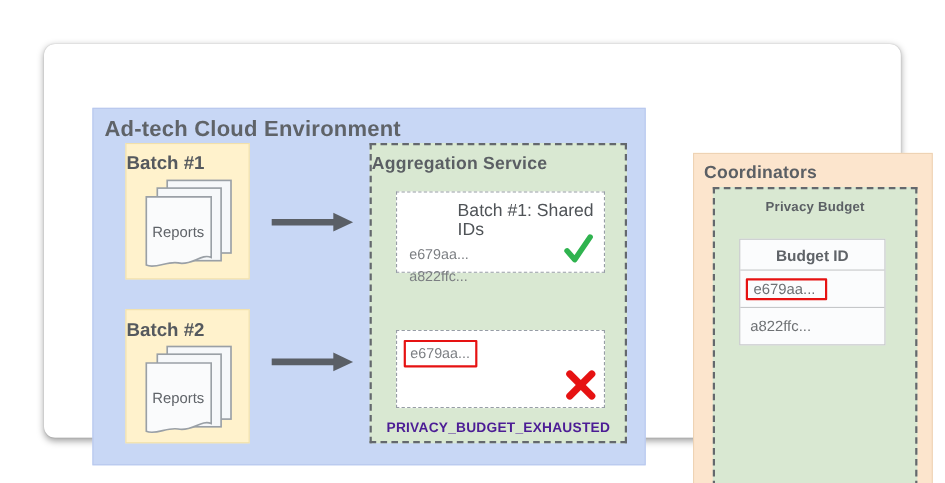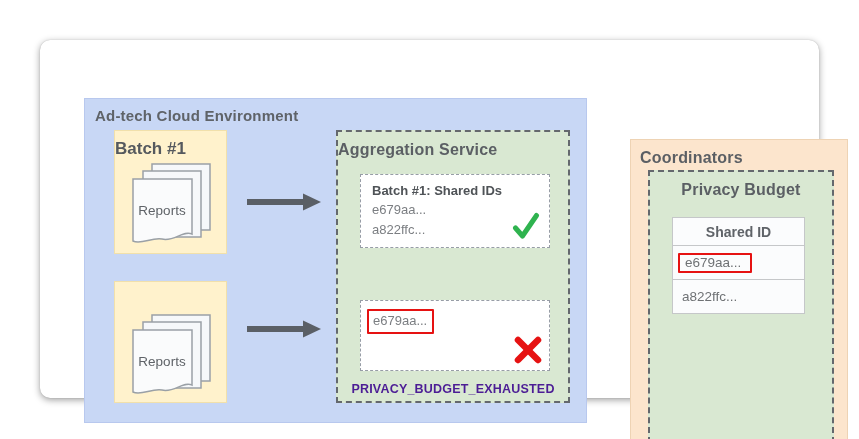--- a/index.html
+++ b/index.html
@@ -11,21 +11,21 @@
     background:#ffffff; border-radius:10px;
     box-shadow:0 2px 7px rgba(0,0,0,0.38), 0 0 1px rgba(0,0,0,0.25);
   }
   
   .adtech-panel {
     position:absolute; left:44px; top:58px; width:503px; height:325px;
     background:#c8d7f5; border:1px solid #b8c8ee;
   }
   .adtech-title {
     position:absolute; left:10px; top:8px;
-    font-size:15px; font-weight:bold; color:#5f6368; letter-spacing:.2px;
+    font-size:20px; font-weight:bold; color:#5f6368; letter-spacing:.2px;
   }
   .batch-box {
     position:absolute; left:29px; width:113px;
     background:#fff2cc; border:1px solid #f1e0ab; 
   }
   .batch-1 { top:31px; height:124px; }
   .batch-2 { top:182px; height:122px; }
   .batch-title { margin-top:8px; font-size:17px; font-weight:bold; color:#55595e; }
   .reports-stack { position:absolute; left:10px; top:31px; }
   
@@ -38,21 +38,21 @@
     background:#d9e8d2; border:2px dashed #64686d;
   }
   .agg-title { margin-top:9px; text-align:left; font-size:16px; font-weight:bold; color:#5b5f64; letter-spacing:.2px; }
   .result-box {
     position:absolute; left:22px; width:190px;
     background:#ffffff; border:1.5px dashed #979da6;
     padding:8px 0 0 11px;
   }
   .result-1 { top:42px; height:74px; }
   .result-2 { top:168px; height:71px; }
-  .result-title { font-size:13px; font-weight:bold; color:#4f5357; margin-bottom:2px; }
+  .result-title { font-size:16px; font-weight:normal; color:#4f5357; margin-bottom:2px;margin-left:44px; }
   .result-id { font-size:13px; color:#7b7e82; line-height:20px; }
   .redbox {
     display:inline-block; border:2.5px solid #e61212; border-radius:1px;
     padding:0 5px 1px 4px; margin-left:-5px;
   }
   .status-icon-check { position:absolute; right:9px; bottom:7px; }
   .status-icon-x { position:absolute; right:6px; bottom:5px; }
   .error-label {
     position:absolute; left:0; top:250px; width:100%; text-align:center;
     font-size:12.5px; font-weight:bold; color:#4c1d95; letter-spacing:.2px;
@@ -63,21 +63,21 @@
     background:#fce5cd; border:1px solid #eed3b4;margin-top:40px;
   }
   .coord-title {
     position:absolute; left:9px; top:9px;
     font-size:16px; font-weight:bold; color:#5b5f64; letter-spacing:.2px;
   }
   .pb-box {
     position:absolute; left:17px; top:30px; width:186px; height:273px;
     background:#d9e8d2; border:2px dashed #64686d;
   }
-  .pb-title { margin-top:9px; text-align:center; font-size:16px; font-weight:bold; color:#5b5f64; letter-spacing:.2px; }
+  .pb-title { margin-top:9px; text-align:center; font-size:12px; font-weight:bold; color:#5b5f64; letter-spacing:.2px; }
   .pb-table {
     position:absolute; left:22px; top:45px; width:133px;
     background:#fbfcfd; border:1px solid #c5c7c9;
   }
   .pb-table-header {
     height:28px; line-height:28px; text-align:center;
     font-size:14px; font-weight:bold; color:#5f6368;
     border-bottom:1px solid #c5c7c9;
   }
   .pb-row { font-size:13.5px; color:#6e7174; padding-left:9px; display:flex; align-items:center; }
@@ -101,20 +101,21 @@
         <div class="batch-title">Batch #1</div>
         <svg class="reports-stack" width="94" height="86" viewBox="0 0 94 86">
           <rect x="27" y="2" width="58" height="66" fill="#f6f8fa" stroke="#9aa0a6" stroke-width="1.5"></rect>
           <rect x="18" y="9" width="58" height="66" fill="#f6f8fa" stroke="#9aa0a6" stroke-width="1.5"></rect>
           <path d="M8 17 H67 V72 C58 68, 49 80, 37 77 C27 75, 16 83, 8 79 Z" fill="#fafbfc" stroke="#9aa0a6" stroke-width="1.5"></path>
           <text x="37" y="53" text-anchor="middle" font-size="13.5" fill="#5f6368">Reports</text>
         </svg>
       </div>
 
       <div class="batch-box batch-2">
+        <div class="batch-title">Batch #2</div>
         <svg class="reports-stack" width="94" height="86" viewBox="0 0 94 86">
           <rect x="27" y="2" width="58" height="66" fill="#f6f8fa" stroke="#9aa0a6" stroke-width="1.5"></rect>
           <rect x="18" y="9" width="58" height="66" fill="#f6f8fa" stroke="#9aa0a6" stroke-width="1.5"></rect>
           <path d="M8 17 H67 V72 C58 68, 49 80, 37 77 C27 75, 16 83, 8 79 Z" fill="#fafbfc" stroke="#9aa0a6" stroke-width="1.5"></path>
           <text x="37" y="53" text-anchor="middle" font-size="13.5" fill="#5f6368">Reports</text>
         </svg>
       </div>
 
       <svg class="flow-arrow flow-arrow-1" viewBox="0 0 80 20">
         <line x1="3" y1="10" x2="61" y2="10" stroke="#5a5f66" stroke-width="6"></line>
@@ -153,21 +154,21 @@
       </div>
     </div>
 
     <div class="coord-panel">
       <div class="coord-title">Coordinators</div>
 
       <div class="pb-box">
         <div class="pb-title">Privacy Budget</div>
 
         <div class="pb-table">
-          <div class="pb-table-header">Shared ID</div>
+          <div class="pb-table-header">Budget ID</div>
           <div class="pb-row pb-row-1">
             <span class="pb-redbox">
               <span>e679aa...</span>
             </span>
           </div>
           <div class="pb-row pb-row-2">
             <span>a822ffc...</span>
           </div>
         </div>
       </div>

